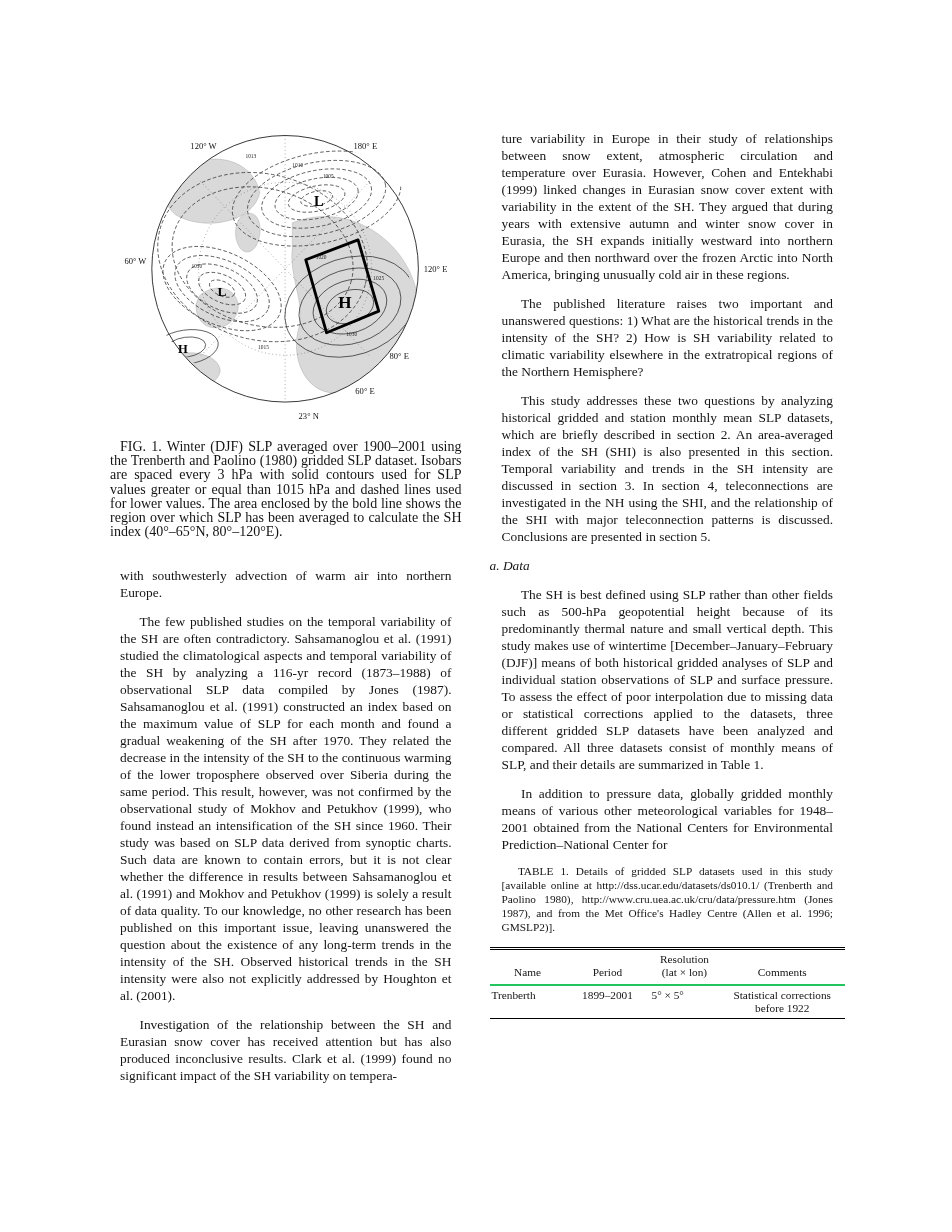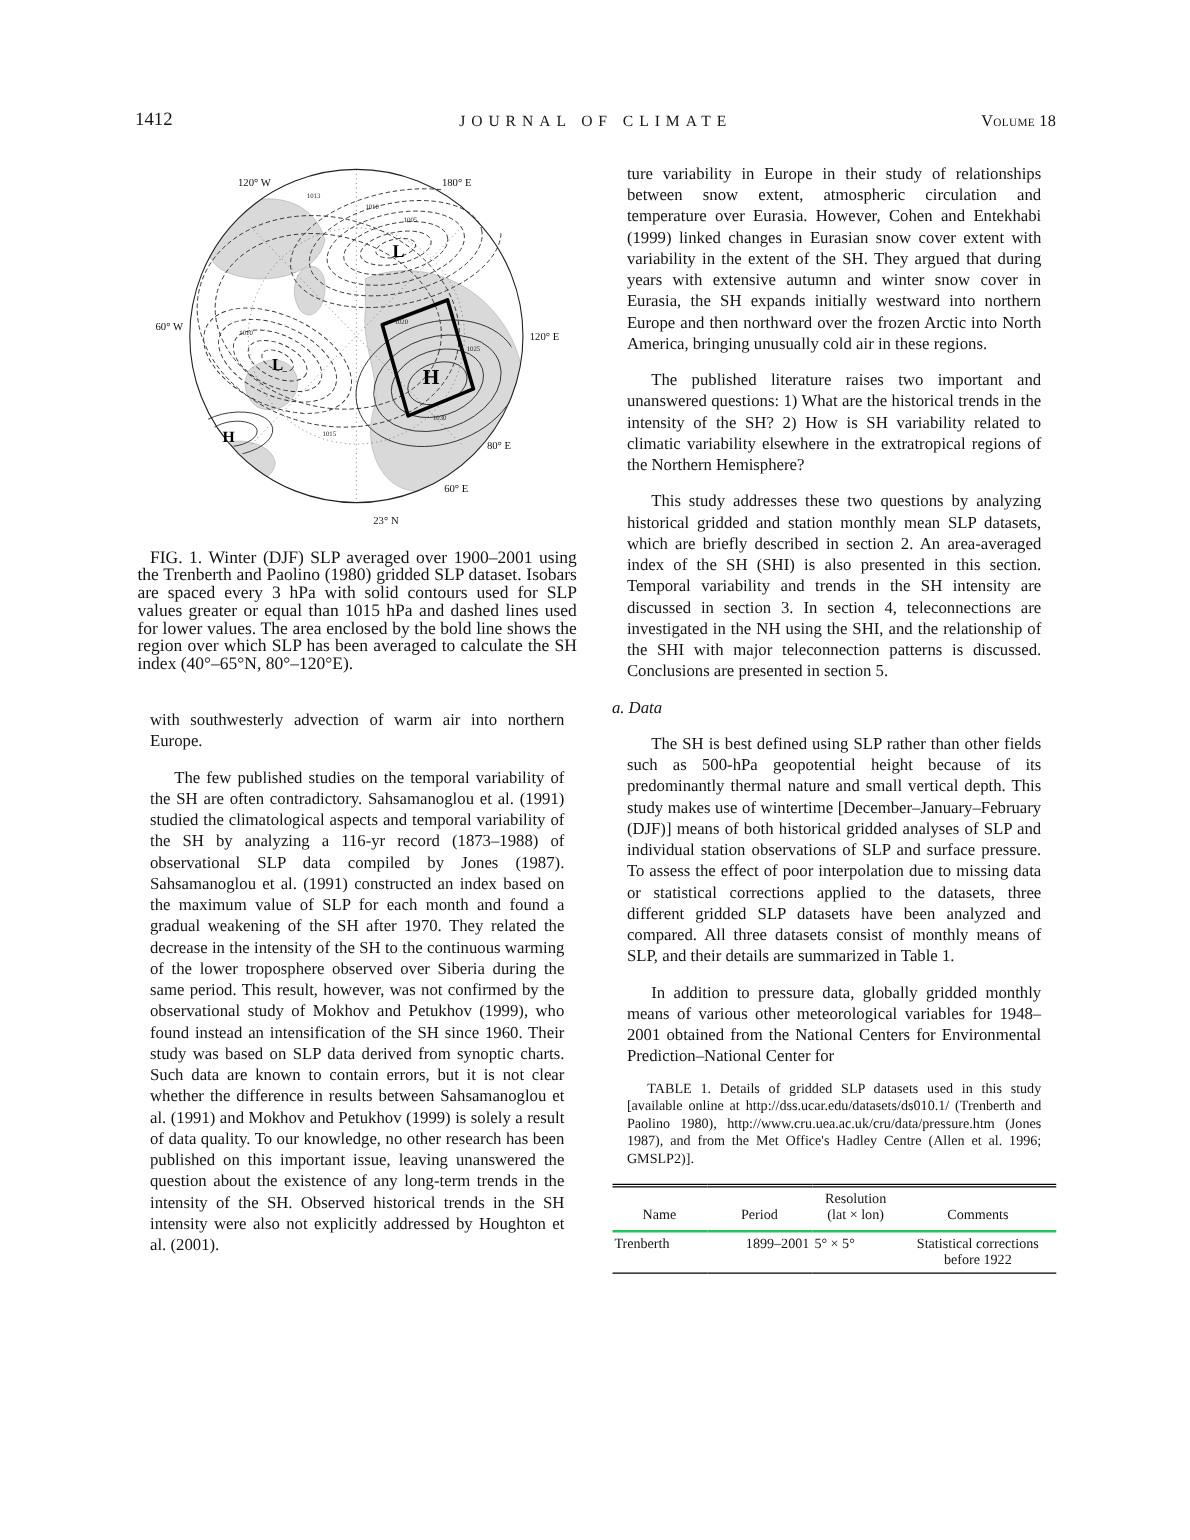--- a/index.html
+++ b/index.html
@@ -34,34 +34,29 @@
   .geo{font-size:9.5px;fill:#111;}
   .cl{font-size:6px;fill:#222;}
   
   .table-caption{font-size:11.3px;line-height:13.9px;text-align:justify;text-indent:10px;margin:16px 0 9px;}
   table.datasets{width:100%;border-collapse:collapse;font-size:11.3px;line-height:13.6px;
     border-top:3px double #000;border-bottom:1px solid #000;}
   table.datasets th{font-weight:normal;text-align:center;vertical-align:bottom;
     padding:3px 2px 4px;border-bottom:2px solid #22c55e;}
   table.datasets td{padding:3px 2px 2px;vertical-align:top;}
   table.datasets td.c1{width:72px;text-align:left;}
-  table.datasets td.c2{width:80px;text-align:right;font-family:Liberation Serif, serif;}
+  table.datasets td.c2{width:80px;text-align:center;font-family:Liberation Serif, serif;}
   table.datasets td.c3{width:66px;text-align:left;margin-top:28px;}
   table.datasets td.c4{text-align:center;}
 </style>
 </head>
 <body>
 
 <div class="page">
 
-  <div class="runhead">
-    <span class="pagenum">1412</span>
-    <span class="jtitle">JOURNAL OF CLIMATE</span>
-    <span class="volume">Volume 18</span>
-  </div>
 
   <div class="columns">
 
     <div class="col">
 
       <figure>
         <svg class="map" viewBox="0 0 382 342" aria-hidden="true">
           <defs>
             <clipPath id="mapclip">
                 <circle cx="190" cy="163" r="148"></circle>
@@ -142,20 +137,21 @@
           <text class="geo" x="306" y="263">80° E</text>
           <text class="geo" x="268" y="302">60° E</text>
           <text class="geo" x="205" y="330">23° N</text>
         </svg>
 
         <figcaption>FIG. 1. Winter (DJF) SLP averaged over 1900–2001 using the Trenberth and Paolino (1980) gridded SLP dataset. Isobars are spaced every 3 hPa with solid contours used for SLP values greater or equal than 1015 hPa and dashed lines used for lower values. The area enclosed by the bold line shows the region over which SLP has been averaged to calculate the SH index (40°–65°N, 80°–120°E).</figcaption>
       </figure>
 
       <p class="noindent">with southwesterly advection of warm air into northern Europe.</p>
       <p>The few published studies on the temporal variability of the SH are often contradictory. Sahsamanoglou et al. (1991) studied the climatological aspects and temporal variability of the SH by analyzing a 116-yr record (1873–1988) of observational SLP data compiled by Jones (1987). Sahsamanoglou et al. (1991) constructed an index based on the maximum value of SLP for each month and found a gradual weakening of the SH after 1970. They related the decrease in the intensity of the SH to the continuous warming of the lower troposphere observed over Siberia during the same period. This result, however, was not confirmed by the observational study of Mokhov and Petukhov (1999), who found instead an intensification of the SH since 1960. Their study was based on SLP data derived from synoptic charts. Such data are known to contain errors, but it is not clear whether the difference in results between Sahsamanoglou et al. (1991) and Mokhov and Petukhov (1999) is solely a result of data quality. To our knowledge, no other research has been published on this important issue, leaving unanswered the question about the existence of any long-term trends in the intensity of the SH. Observed historical trends in the SH intensity were also not explicitly addressed by Houghton et al. (2001).</p>
+      <p>Investigation of the relationship between the SH and Eurasian snow cover has received attention but has also produced inconclusive results. Clark et al. (1999) found no significant impact of the SH variability on tempera-</p>
     </div>
 
     <div class="col">
 
       <p class="noindent">ture variability in Europe in their study of relationships between snow extent, atmospheric circulation and temperature over Eurasia. However, Cohen and Entekhabi (1999) linked changes in Eurasian snow cover extent with variability in the extent of the SH. They argued that during years with extensive autumn and winter snow cover in Eurasia, the SH expands initially westward into northern Europe and then northward over the frozen Arctic into North America, bringing unusually cold air in these regions.</p>
       <p>The published literature raises two important and unanswered questions: 1) What are the historical trends in the intensity of the SH? 2) How is SH variability related to climatic variability elsewhere in the extratropical regions of the Northern Hemisphere?</p>
       <p>This study addresses these two questions by analyzing historical gridded and station monthly mean SLP datasets, which are briefly described in section 2. An area-averaged index of the SH (SHI) is also presented in this section. Temporal variability and trends in the SH intensity are discussed in section 3. In section 4, teleconnections are investigated in the NH using the SHI, and the relationship of the SHI with major teleconnection patterns is discussed. Conclusions are presented in section 5.</p>
 
       <h4 class="subsec">a. Data</h4>
 

